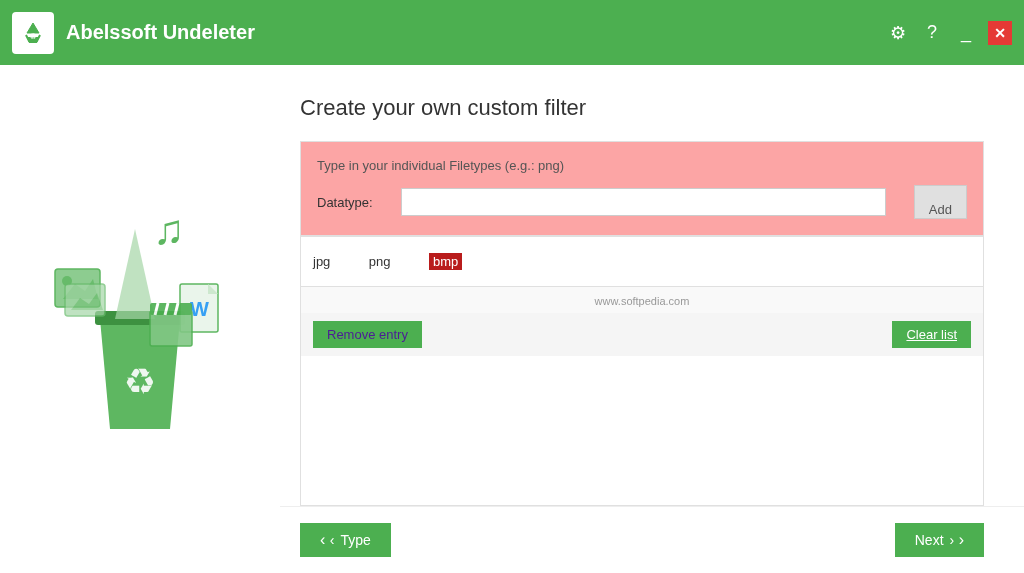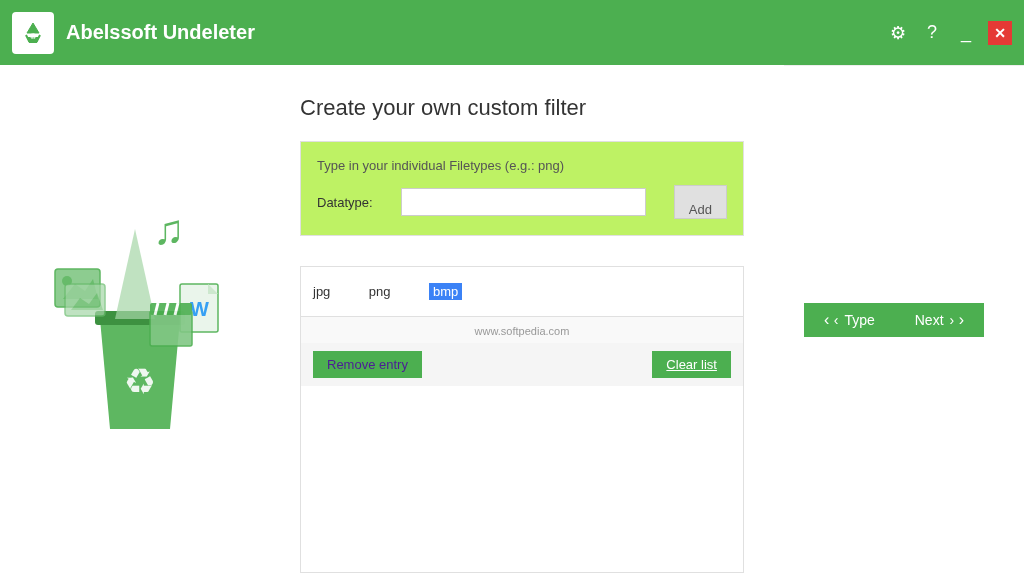--- a/index.html
+++ b/index.html
@@ -85,24 +85,24 @@
 
     .page-title {
       font-size: 22px;
       color: #333;
       margin-bottom: 20px;
       font-weight: normal;
     }
 
     
     .input-section {
-      background: #bef264;
+      background: #fca5a5;
       border: 1px solid #e0e0e0;
       padding: 16px;
-      margin-bottom: 30px;
+      margin-bottom: 0;
     }
 
     .input-hint {
       font-size: 13px;
       color: #555;
       margin-bottom: 12px;
     }
 
     .input-row {
       display: flex;
@@ -152,21 +152,21 @@
       align-items: center;
       gap: 15px;
     }
 
     .tag {
       font-size: 13px;
       color: #333;
     }
 
     .tag-highlight {
-      background: #3b82f6;
+      background: #b91c1c;
       color: white;
       padding: 1px 4px;
       font-size: 13px;
       text-align: right;
     }
 
     .list-actions {
       display: flex;
       align-items: center;
       padding: 8px 12px;
@@ -287,21 +287,21 @@
         <rect x="0" y="12" width="42" height="35" rx="2" fill="#81c784" stroke="#4caf50" stroke-width="1.5"></rect>
         <rect x="0" y="4" width="42" height="12" fill="#4caf50" rx="2"></rect>
 
         <line x1="8" y1="4" x2="5" y2="16" stroke="white" stroke-width="3"></line>
         <line x1="18" y1="4" x2="15" y2="16" stroke="white" stroke-width="3"></line>
         <line x1="28" y1="4" x2="25" y2="16" stroke="white" stroke-width="3"></line>
       </g>
     </svg>
   </div>
 
-  <div style="flex:1; display:flex; flex-direction:row; padding: 0; background:white;">
+  <div style="flex:1; display:flex; flex-direction:column; padding: 0; background:white;">
     <div class="right-panel" style="flex:1; padding-bottom:0;">
 
       <h2 class="page-title">Create your own custom filter</h2>
 
       <div class="input-section">
         <div class="input-hint">Type in your individual Filetypes (e.g.: png)</div>
         <div class="input-row">
           <span class="datatype-label">Datatype:</span>
           <input class="datatype-input" type="text" style="">
           <button class="add-button">Add</button>

